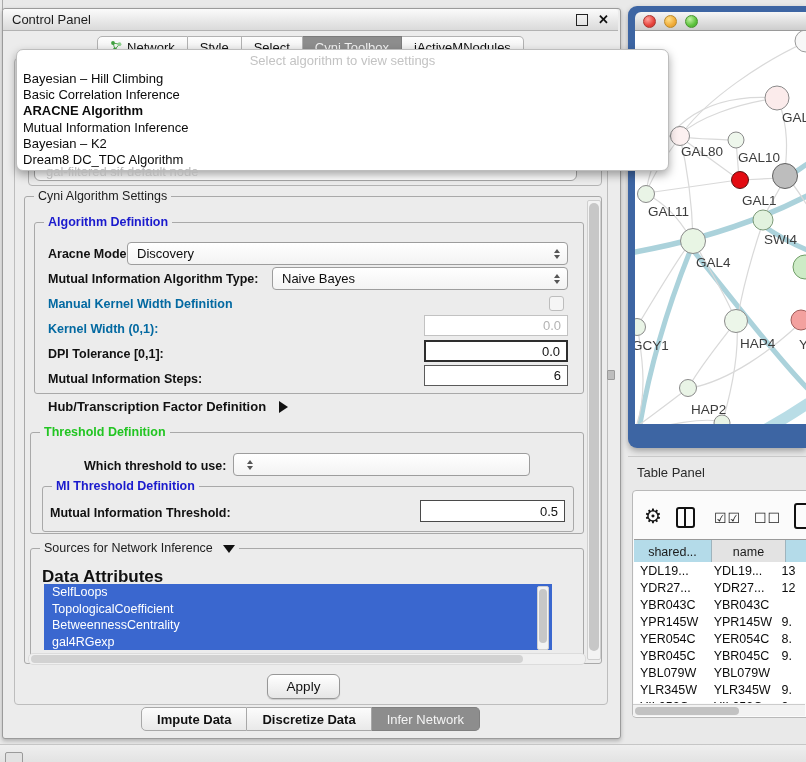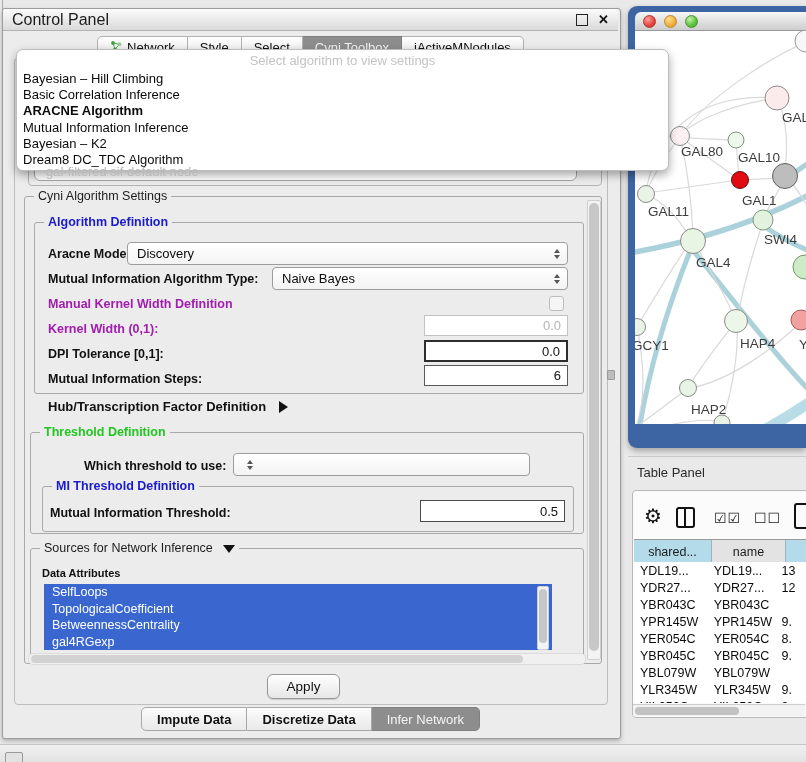--- a/index.html
+++ b/index.html
@@ -5,21 +5,21 @@
   html,body{margin:0;padding:0;}
   body{width:806px;height:762px;overflow:hidden;background:#e9e9e9;
        font-family:"Liberation Sans",sans-serif;position:relative;}
   .abs{position:absolute;}
   
   .cp-bg{left:2px;top:8px;width:617px;height:729px;background:#ececec;
          border:1px solid #9b9b9b;border-radius:3px;box-shadow:0 2px 4px rgba(0,0,0,.25);}
   .cp-titlebar{left:3px;top:9px;width:615px;height:22px;
          background:linear-gradient(#fbfbfb,#dadada);border-bottom:1px solid #b2b2b2;
          display:flex;align-items:center;padding:0 9px;box-sizing:border-box;border-radius:3px 3px 0 0;}
-  .cp-title{font-size:16px;color:#1c1c1c;flex:1;}
+  .cp-title{font-size:13px;color:#1c1c1c;flex:1;}
   .float-box{width:10px;height:10px;border:1.6px solid #222;margin-right:10px;}
   .close-x{font-size:13px;font-weight:bold;color:#111;line-height:10px;}
   
   .tabs-row{left:2px;top:36px;width:617px;display:flex;justify-content:center;}
   .tab{height:21px;padding:0 12px;font-size:13px;display:flex;align-items:center;gap:5px;
        background:linear-gradient(#fdfdfd,#e7e7e7);border:1px solid #b1b1b1;border-left:none;
        color:#111;cursor:default;}
   .tab:first-child{border-left:1px solid #b1b1b1;border-radius:5px 0 0 5px;}
   .tab:last-child{border-radius:0 5px 5px 0;}
   .tab.sel{background:#8d8d8d;color:#f2f2f2;border-color:#7c7c7c;}
@@ -37,21 +37,21 @@
   .dd-item.bold{font-weight:bold;}
   .inference-combo{left:34px;top:152px;width:541px;height:27px;background:#fff;border:1px solid #a6a6a6;
        border-radius:6px;z-index:4;}
   .inference-text{left:46px;top:164px;font-size:13px;color:#b9b9b9;z-index:35;white-space:nowrap;}
   
   .gbox{border:1px solid #a9a9a9;border-radius:3px;}
   .legend{position:absolute;top:-8px;left:9px;background:#ececec;padding:0 4px;font-size:12.5px;color:#1d1d1d;white-space:nowrap;}
   .legend.blue{color:#1a1acd;font-weight:bold;}
   .legend.green{color:#22c522;font-weight:bold;}
   .lbl{font-size:12.5px;font-weight:bold;color:#111;white-space:nowrap;}
-  .lbl.dis{color:#a21caf;}
+  .lbl.dis{color:#0369a1;}
   
   .combo{background:linear-gradient(#ffffff,#f3f3f3);border:1px solid #9d9d9d;border-radius:4px;
        display:flex;align-items:center;font-size:13px;color:#0d0d0d;padding-left:9px;box-sizing:border-box;}
   .combo .val{flex:1;}
   .spin{width:14px;display:flex;flex-direction:column;align-items:center;gap:2px;margin-right:3px;}
   .spin i{display:block;width:0;height:0;border-left:3.5px solid transparent;border-right:3.5px solid transparent;}
   .spin .up{border-bottom:4px solid #555;}
   .spin .dn{border-top:4px solid #555;}
   .field{background:#fff;font-size:13px;text-align:right;padding-right:6px;box-sizing:border-box;
        display:flex;align-items:center;justify-content:flex-end;color:#111;}
@@ -228,21 +228,21 @@
 </div>
 <div class="abs lbl" style="left:50px;top:506px;">Mutual Information Threshold:</div>
 <div class="abs field" style="left:420px;top:500px;width:145px;height:22px;border:1.5px solid #4a4a4a;">0.5</div>
 
 <div class="abs gbox" style="left:30px;top:548px;width:552px;height:112px;">
   <span class="legend">
     <span>Sources for Network Inference</span>
     <span class="tri-down"></span>
   </span>
 </div>
-<div class="abs lbl" style="left:42px;top:567px;font-size:11px;">Data Attributes</div>
+<div class="abs lbl" style="left:42px;top:567px;font-size:17px;">Data Attributes</div>
 <div class="abs attr-list" style="left:44px;top:584px;width:508px;height:66px;">
     <div class="attr-item sel">SelfLoops</div>
     <div class="attr-item sel">TopologicalCoefficient</div>
     <div class="attr-item sel">BetweennessCentrality</div>
     <div class="attr-item sel">gal4RGexp</div>
   </div>
 <div class="abs vscroll" style="left:537px;top:586px;width:10px;height:62px;">
   <div class="vthumb" style="top:2px;height:54px;"></div>
 </div>
 <div class="abs hscroll-pill" style="left:28px;top:653px;width:556px;height:10px;">

